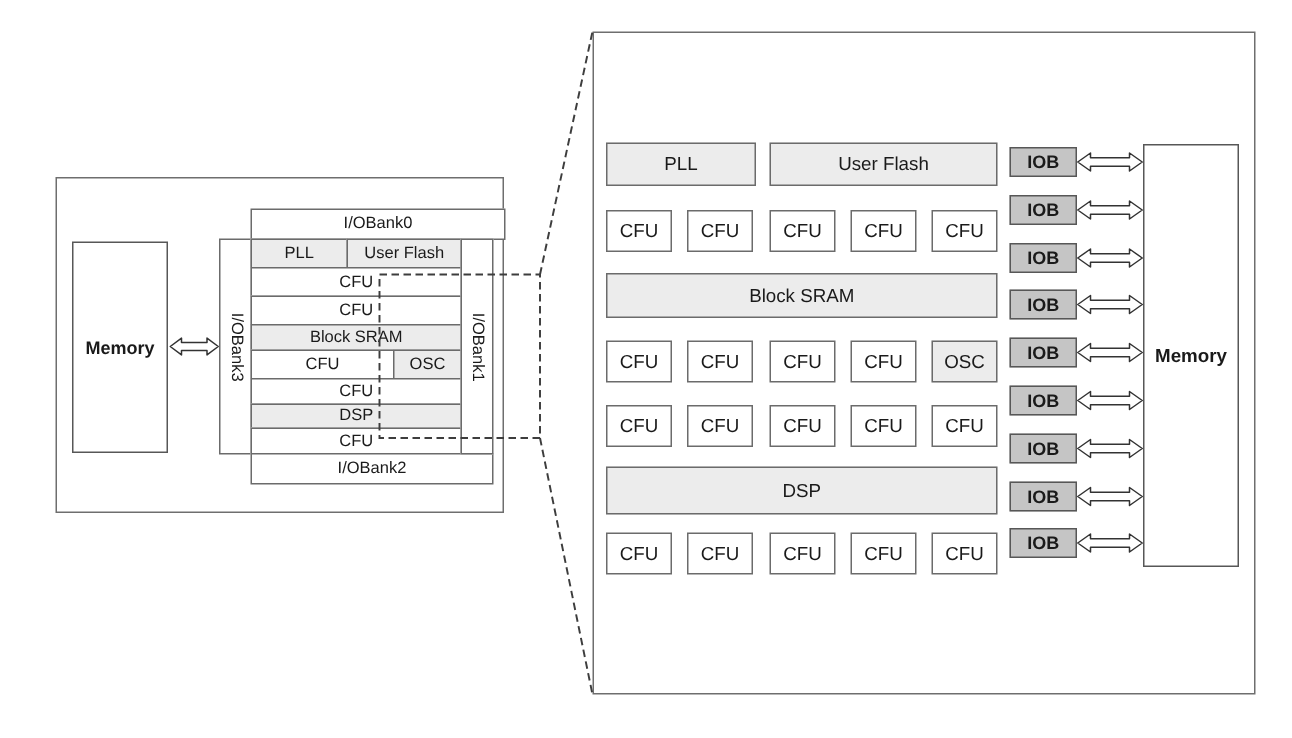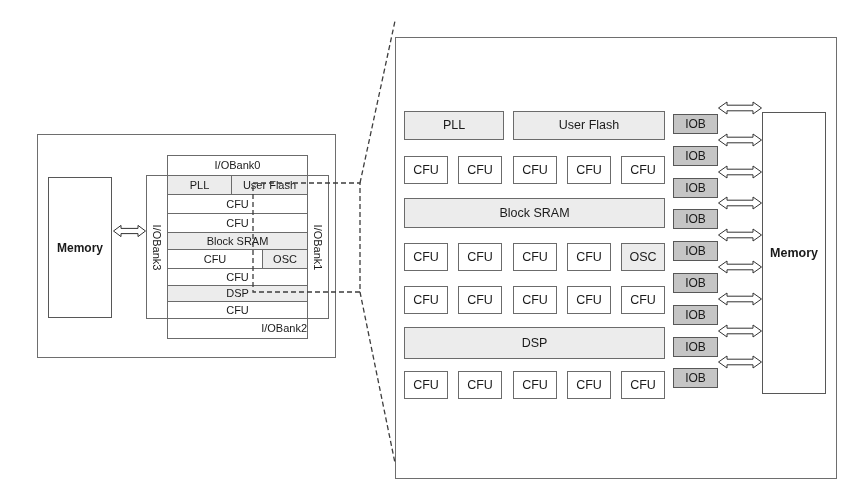--- a/index.html
+++ b/index.html
@@ -4,24 +4,24 @@
 <style>
   * { margin:0; padding:0; box-sizing:border-box; }
   html,body { background:#ffffff; }
   .canvas {
     position:relative; width:861px; height:492px; background:#ffffff;
     font-family:"Liberation Sans","DejaVu Sans",sans-serif; color:#1a1a1a; overflow:hidden;
   }
   .box {
     position:absolute; border:1px solid #6b6b6b; background:#ffffff;
     display:flex; align-items:center; justify-content:center;
-    line-height:1; text-align:center; white-space:nowrap;margin-top:16px;
+    line-height:1; text-align:center; white-space:nowrap;
   }
   .shaded { background:#ececec; }
-  .iob { background:#c5c5c5; border:1px solid #575757; }
+  .iob { background:#c5c5c5; border:1px solid #575757;font-weight:bold; }
   .outer { border:1.5px solid #6e6e6e; background:transparent; }
   .thick { border-width:1.5px; border-color:#575757;font-weight:bold; }
   .fs11 { font-size:11px; }
   .fs12 { font-size:12px; }
   .fs125 { font-size:12.5px; }
   .vlabel { transform:rotate(90deg); white-space:nowrap; }
   svg.overlay { position:absolute; left:0; top:0; z-index:6; pointer-events:none; }
 </style>
 </head>
 <body>
@@ -31,21 +31,21 @@
   <div class="box outer" style="left:37px; top:118px; width:299px; height:224px;"></div>
 
   <div class="box thick fs12" style="left:48px; top:161px; width:64px; height:141px;">
     <span>Memory</span>
   </div>
 
   <div class="box fs11" style="left:146px; top:159px; width:22px; height:144px;">
     <span class="vlabel">I/OBank3</span>
   </div>
 
-  <div class="box fs11" style="left:167px; top:139px; width:141px; height:21px;justify-content:center;">
+  <div class="box fs11" style="left:167px; top:139px; width:170px; height:21px;justify-content:center;">
     <span>I/OBank0</span>
   </div>
 
   <div class="box shaded fs11" style="left:167px; top:159px; width:65px; height:20px;">
     <span>PLL</span>
   </div>
   <div class="box shaded fs11" style="left:231px; top:159px; width:77px; height:20px;">
     <span>User Flash</span>
   </div>
   <div class="box fs11" style="left:167px; top:178px; width:141px; height:20px;">
@@ -66,21 +66,21 @@
   <div class="box fs11" style="left:167px; top:252px; width:141px; height:18px;">
     <span>CFU</span>
   </div>
   <div class="box shaded fs11" style="left:167px; top:269px; width:141px; height:17px;">
     <span>DSP</span>
   </div>
   <div class="box fs11" style="left:167px; top:285px; width:141px; height:18px;">
     <span>CFU</span>
   </div>
 
-  <div class="box fs11" style="left:167px; top:302px; width:141px; height:21px;justify-content:flex-end;">
+  <div class="box fs11" style="left:167px; top:302px; width:162px; height:21px;">
     <span>I/OBank2</span>
   </div>
 
   <div class="box fs11" style="left:307px; top:159px; width:22px; height:144px;">
     <span class="vlabel">I/OBank1</span>
   </div>
 
   <div class="box outer" style="left:395px; top:21px; width:442px; height:442px;"></div>
 
   <div class="box shaded fs125" style="left:404px; top:95px; width:100px; height:29px;">

